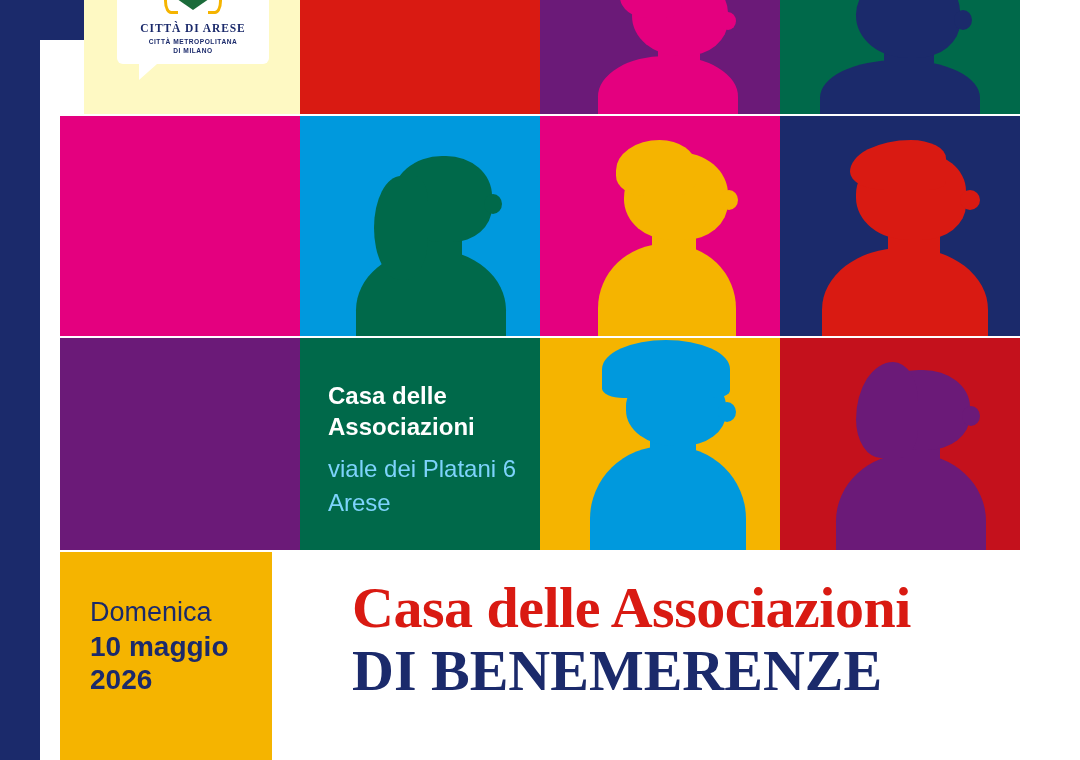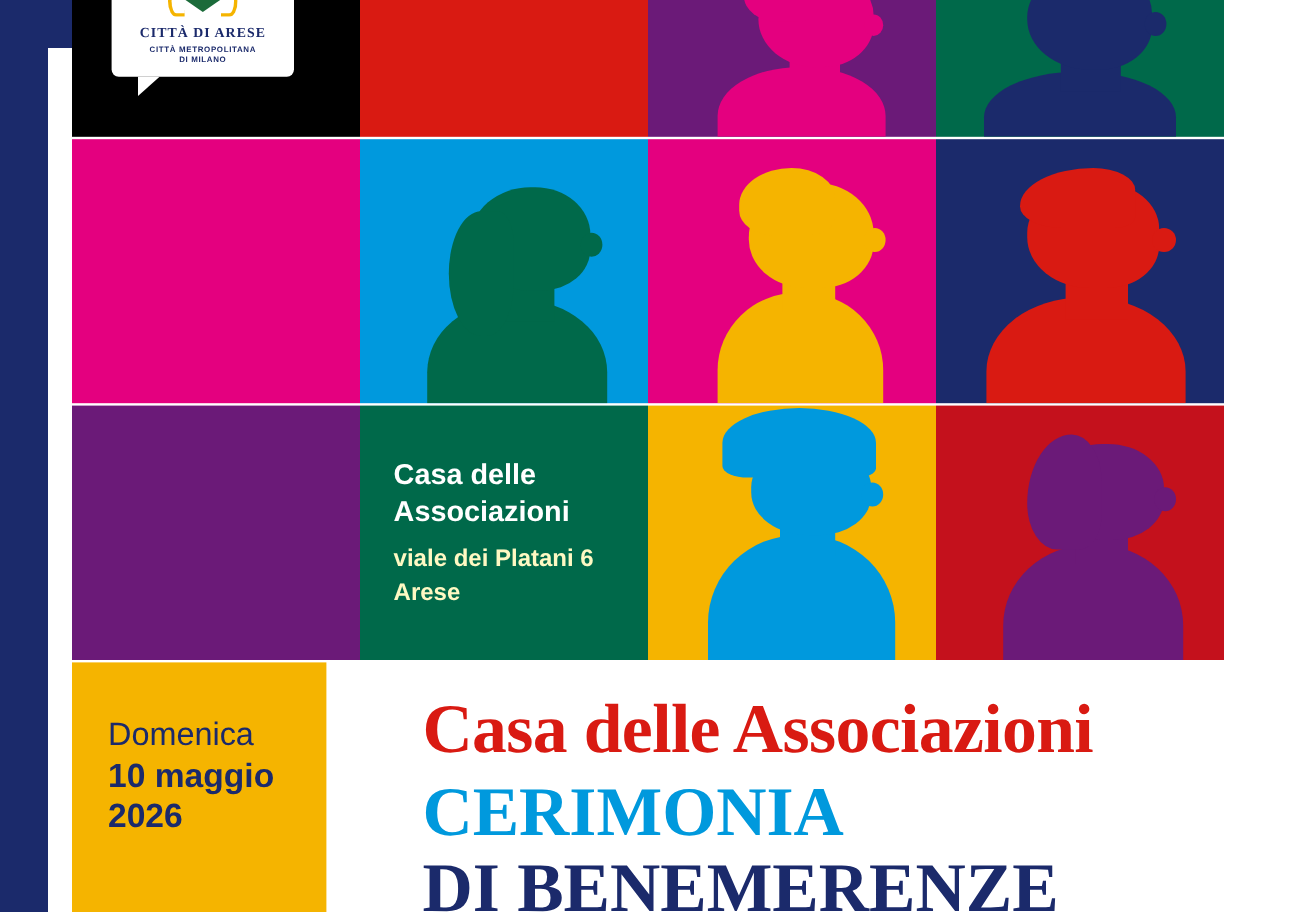--- a/index.html
+++ b/index.html
@@ -39,21 +39,21 @@
   
   .c0 { left: 0; width: 240px; }
   .c1 { left: 240px; width: 240px; }
   .c2 { left: 480px; width: 240px; }
   .c3 { left: 720px; width: 240px; }
   .r0 { top: 0; height: 114px; }
   .r1 { top: 116px; height: 220px; }
   .r2 { top: 338px; height: 212px; }
 
   
-  .logo-cell { background: #000000; }
+  .logo-cell { background: #fef9c3; margin-left: 24px; }
   .logo-card {
     position: absolute;
     left: 33px; top: -86px;
     width: 152px; height: 150px;
     background: #ffffff;
     border-radius: 6px 6px 6px 6px;
   }
   .logo-card:after {
     content: "";
     position: absolute;
@@ -134,21 +134,21 @@
     color: #ffffff;
     letter-spacing: -0.2px;
   }
   .venue-cell { background: #00694a; }
   .venue-name {
     position: absolute; left: 28px; top: 42px; right: 16px;
     color: #ffffff; font-weight: 700; font-size: 24px; line-height: 1.3;
   }
   .venue-addr {
     position: absolute; left: 28px; top: 114px; right: 16px;
-    color: #fef9c3; font-weight: 700; font-size: 20px; line-height: 1.4;
+    color: #7dd3fc; font-weight: 400; font-size: 24px; line-height: 1.4;
   }
 
   
   .date-cell {
     position: absolute;
     left: 60px; top: 552px; width: 212px; height: 208px;
     background: #f5b400;
   }
   .date-inner {
     position: absolute; left: 30px; top: 44px; right: 14px;
@@ -302,17 +302,16 @@
 
   <div class="date-cell">
     <div class="date-inner">
       <div class="date-day">Domenica</div>
       <div class="date-full">10 maggio 2026</div>
     </div>
   </div>
 
   <div class="headline">
     <div class="h-title">Casa delle Associazioni</div>
-    <div class="h-sub1">CERIMONIA</div>
     <div class="h-sub2">DI BENEMERENZE</div>
   </div>
 
 </div>
 
 </body></html>

